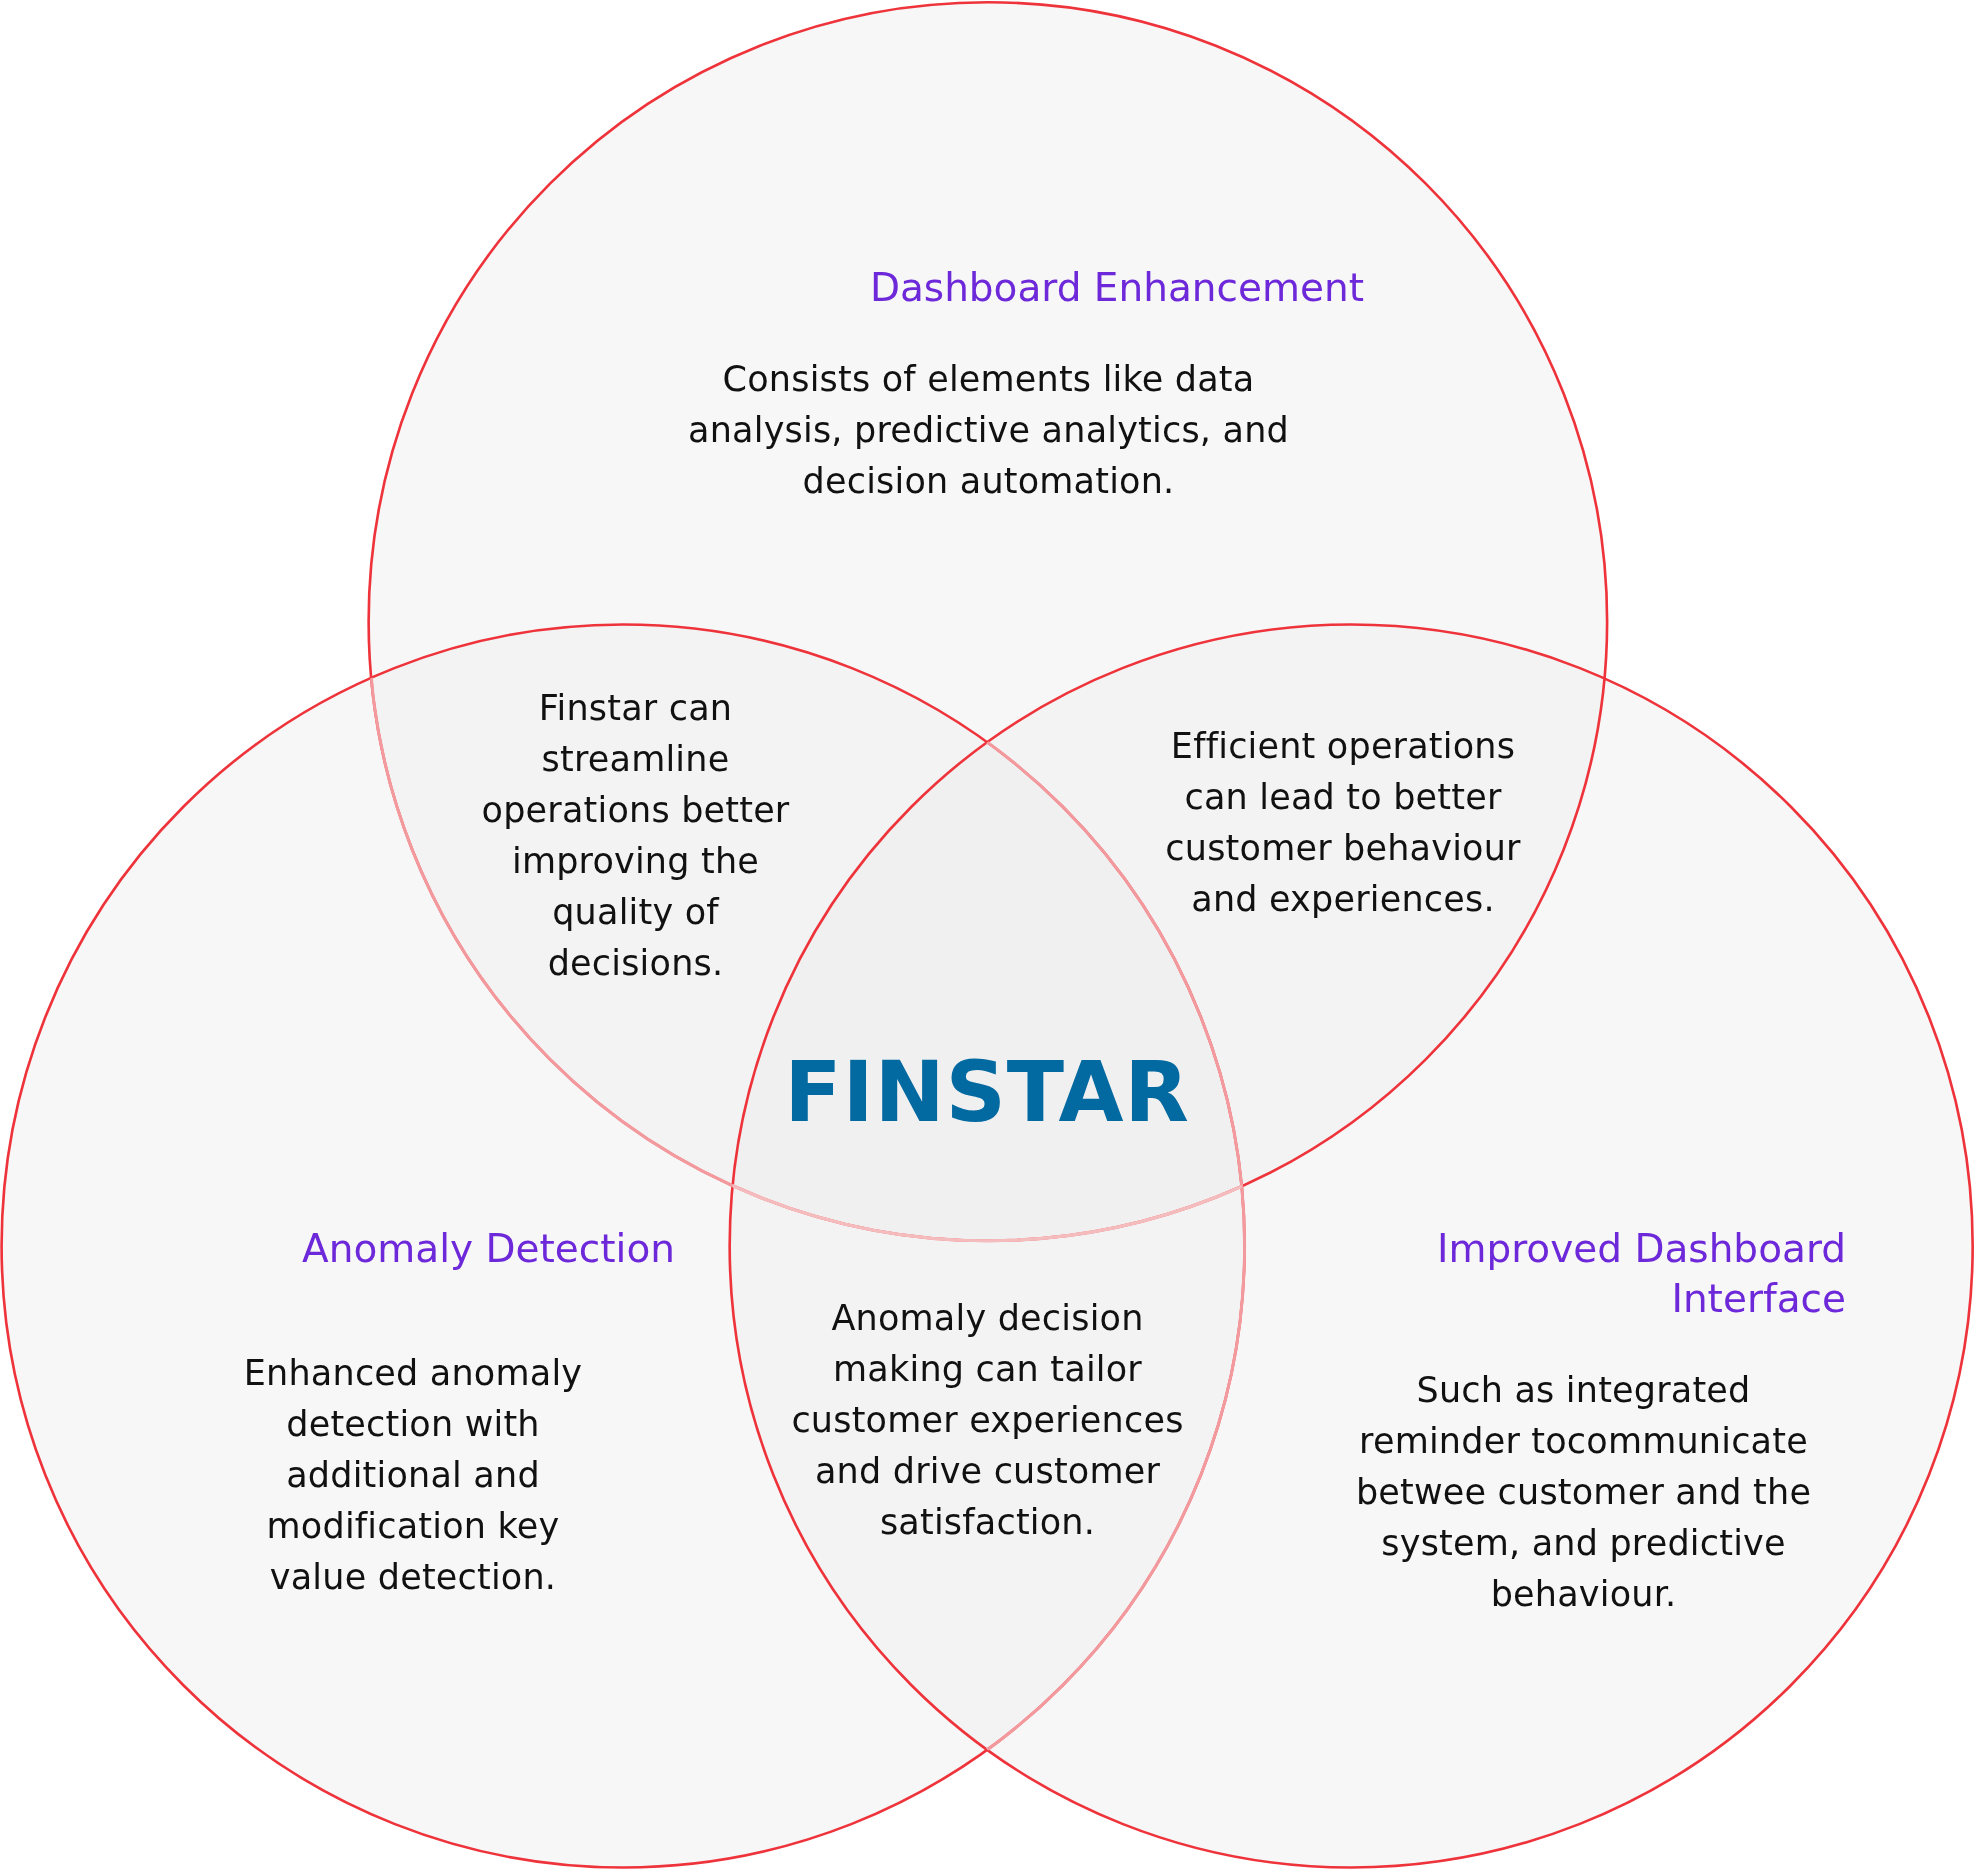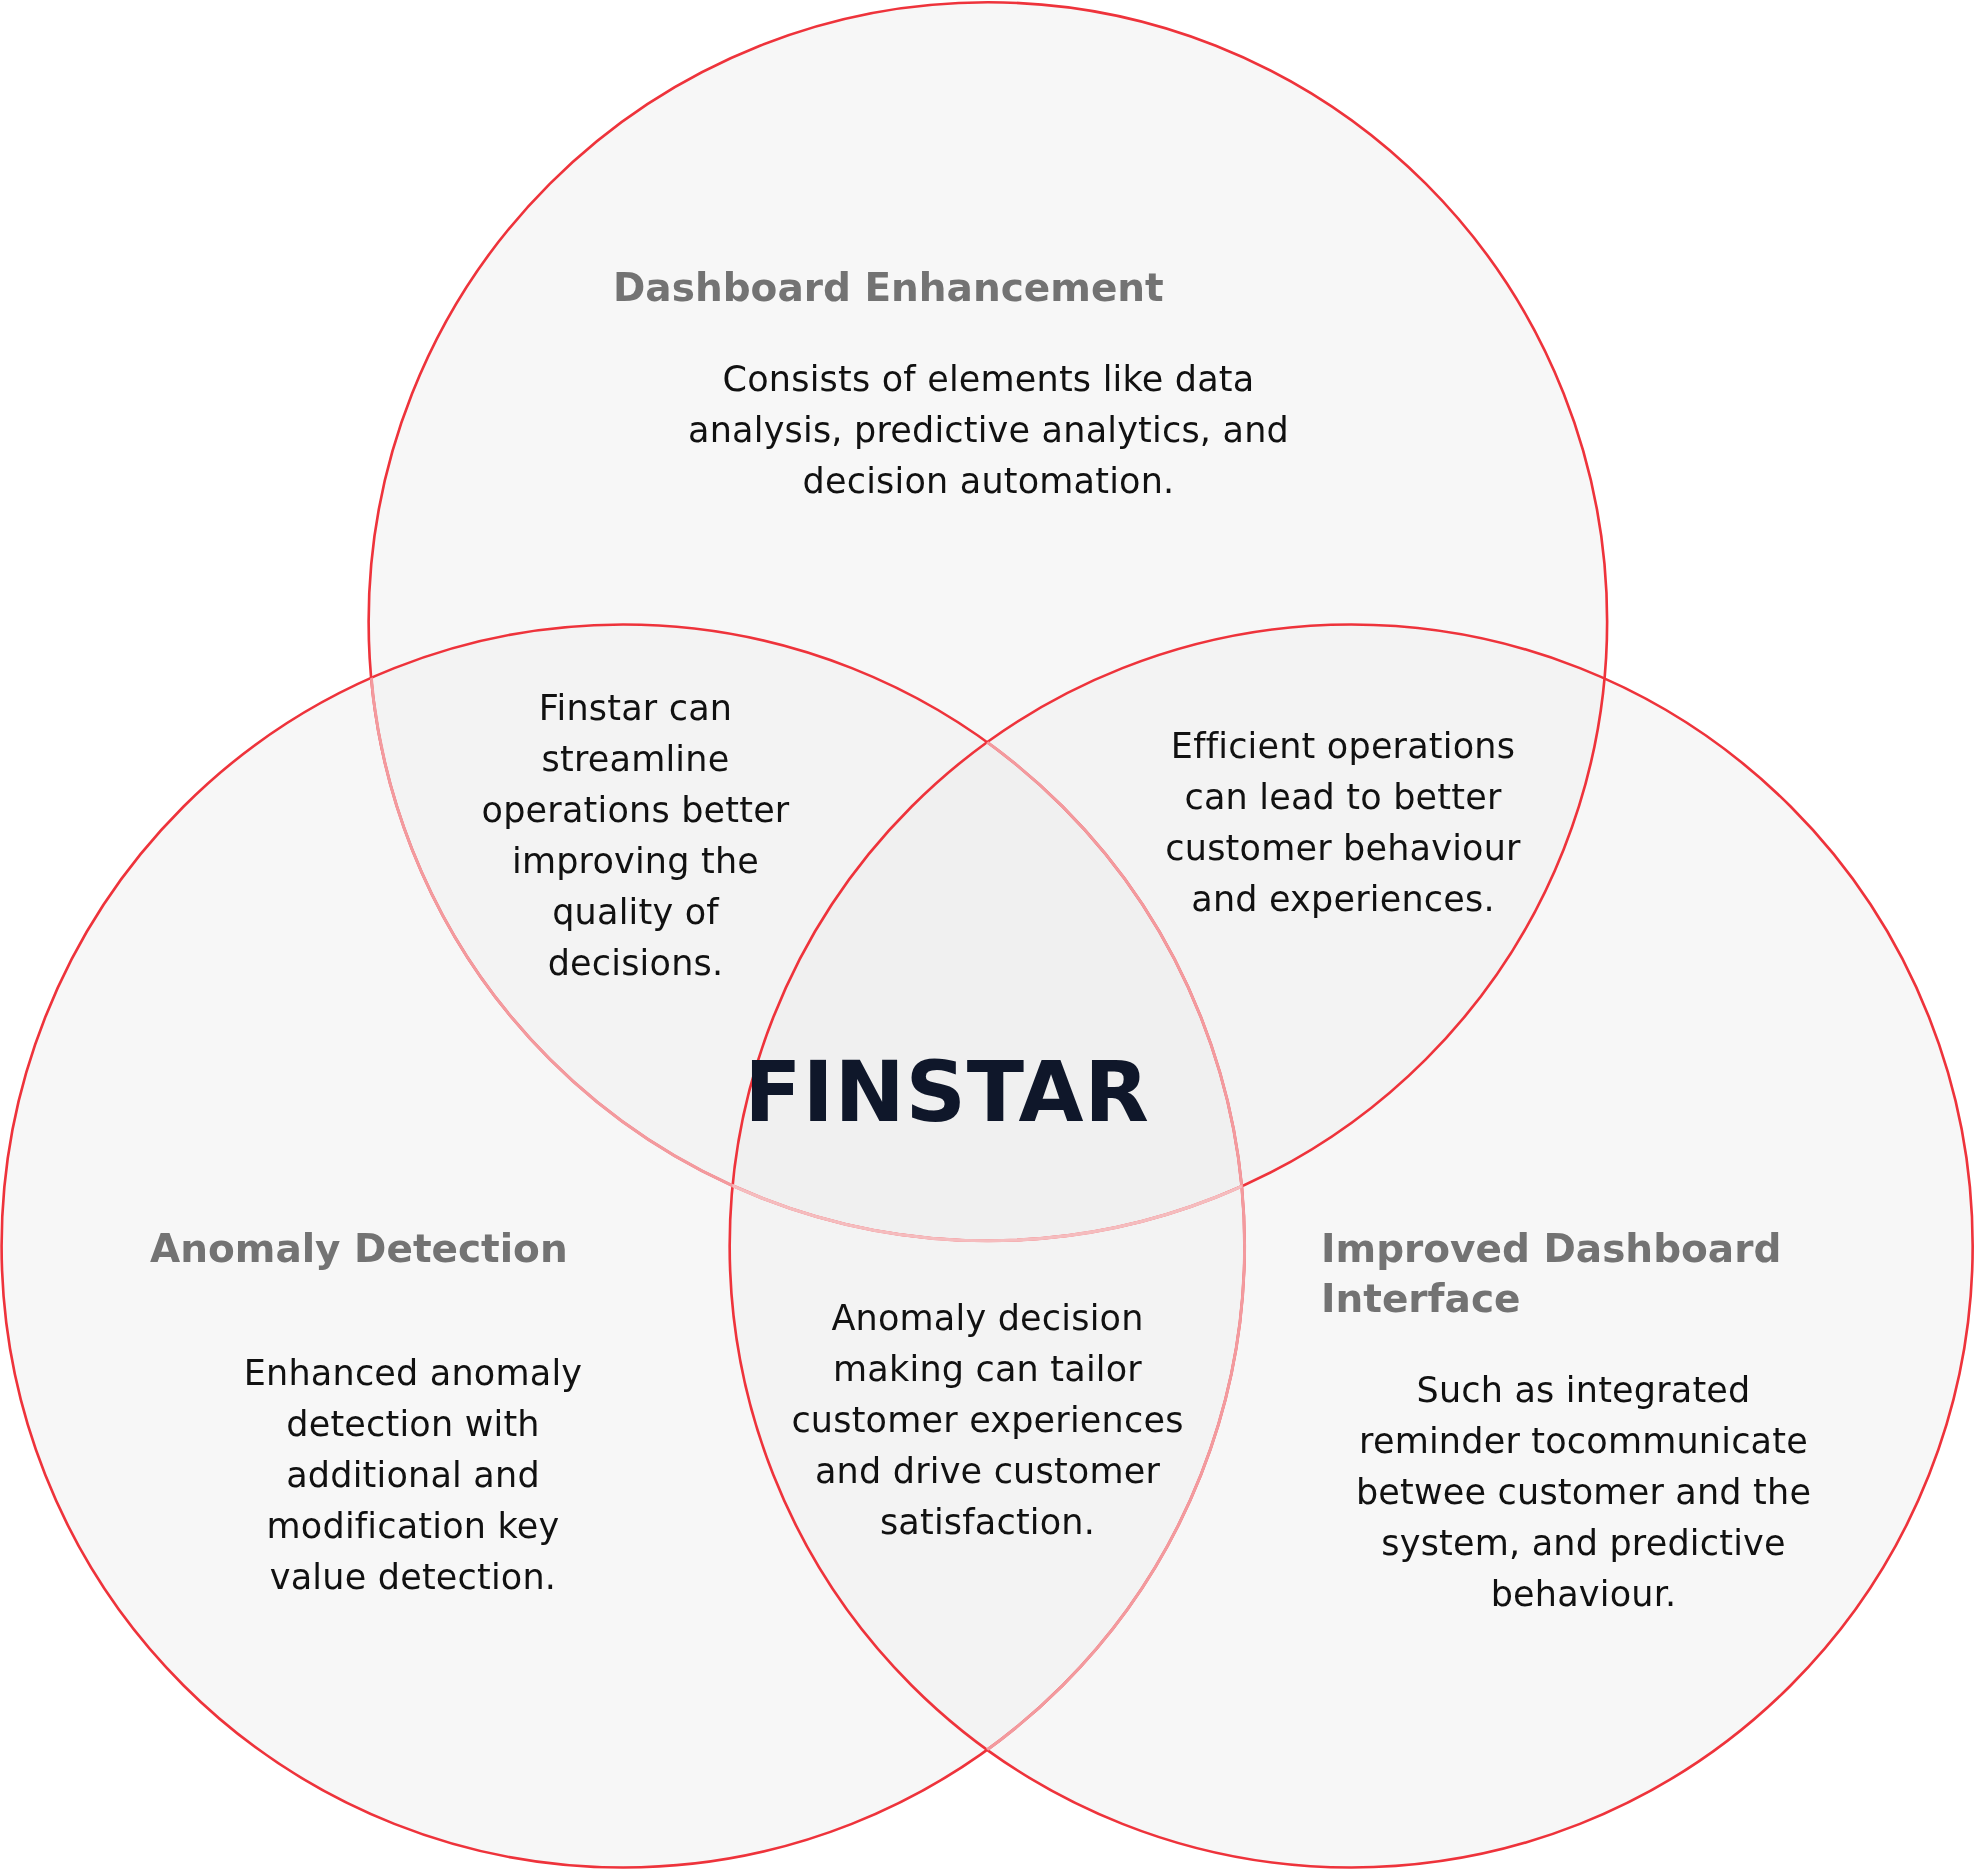--- a/index.html
+++ b/index.html
@@ -2,22 +2,22 @@
 <html style="font-size:12px"><head>
   <meta charset="utf-8">
   <style>
     html, body { margin: 0; padding: 0; background: #ffffff; }
     body { width: 1975px; height: 1872px; position: relative; overflow: hidden;
            font-family: "DejaVu Sans", sans-serif; }
     #venn { position: absolute; left: 0; top: 0; width: 1975px; height: 1872px; }
     .txt { position: absolute; text-align: center; color: #111111;
            font-family: "DejaVu Sans", sans-serif; font-size: 35px; line-height: 51px;
            white-space: pre-line; letter-spacing: 0.2px; }
-    .heading { position: absolute; text-align: left; color: #737373;
-               font-family: "DejaVu Sans", sans-serif; font-weight: bold;
+    .heading { position: absolute; text-align: right; color: #6d28d9;
+               font-family: "DejaVu Sans", sans-serif; font-weight: normal;
                font-size: 39px; line-height: 50px; white-space: pre-line; }
     .center-label { position: absolute; text-align: center; font-family: "DejaVu Sans", sans-serif;
                     font-weight: bold; font-size: 84px; letter-spacing: 0.8px; }
   </style>
 </head>
 <body>
 
 <svg id="venn" viewBox="0 0 2631 2494" xmlns="http://www.w3.org/2000/svg">
   <defs>
     <clipPath id="clip-top">
@@ -75,21 +75,21 @@
 operations better
 improving the
 quality of
 decisions.</div>
 
 <div class="txt" style="left:1118px; top:721px; width:450px;">Efficient operations
 can lead to better
 customer behaviour
 and experiences.</div>
 
-<div class="center-label" style="left:722px; top:1043px; width:450px; color:#0f172a;">FINSTAR</div>
+<div class="center-label" style="left:762px; top:1043px; width:450px; color:#0369a1;">FINSTAR</div>
 
 <div class="heading" style="left:150px; top:1224px; width:525px;">Anomaly Detection</div>
 <div class="txt" style="left:173px; top:1315px; width:480px;margin-top:33px;">Enhanced anomaly
 detection with
 additional and
 modification key
 value detection.</div>
 
 <div class="txt" style="left:751px; top:1293px; width:473px;">Anomaly decision
 making can tailor

